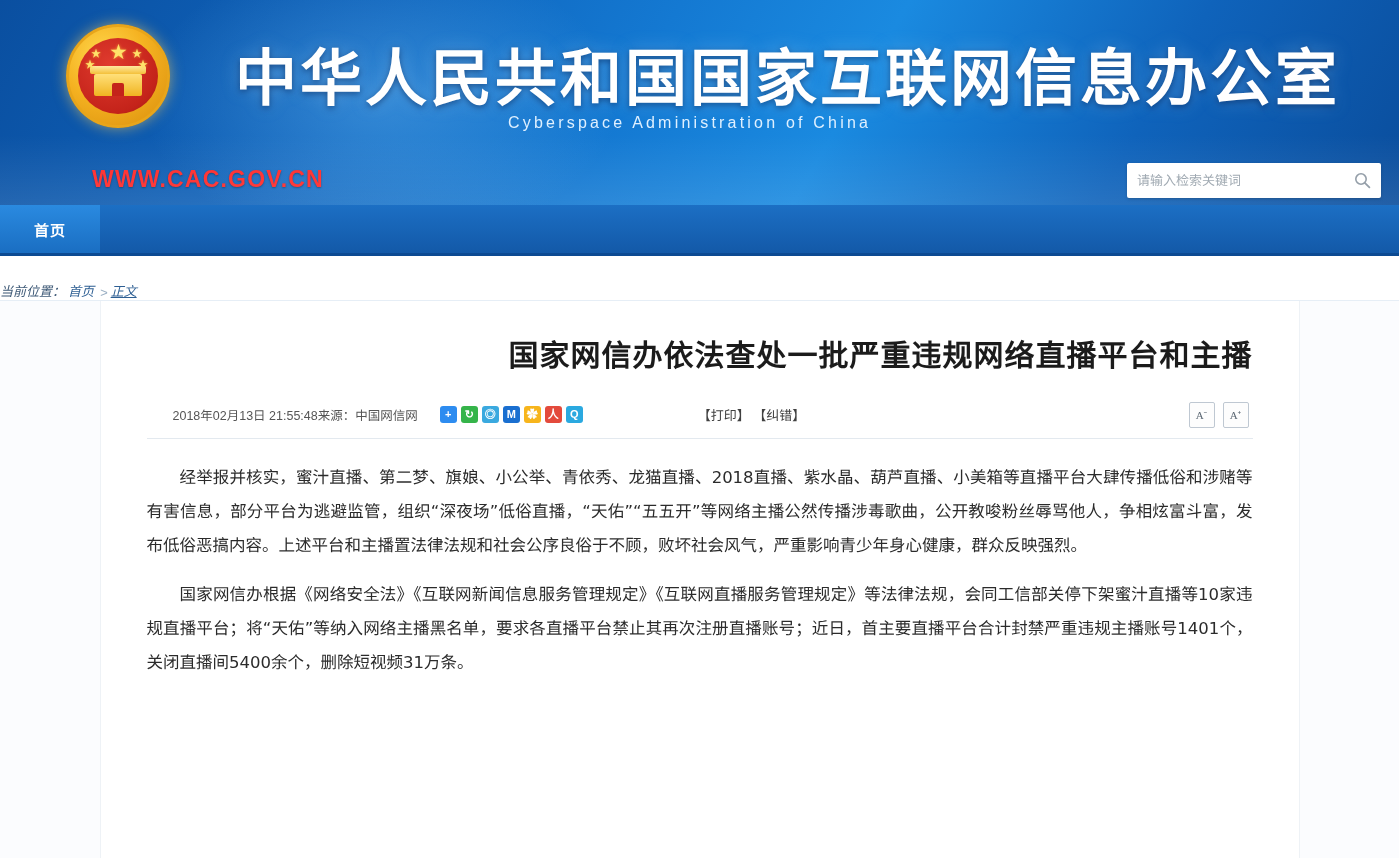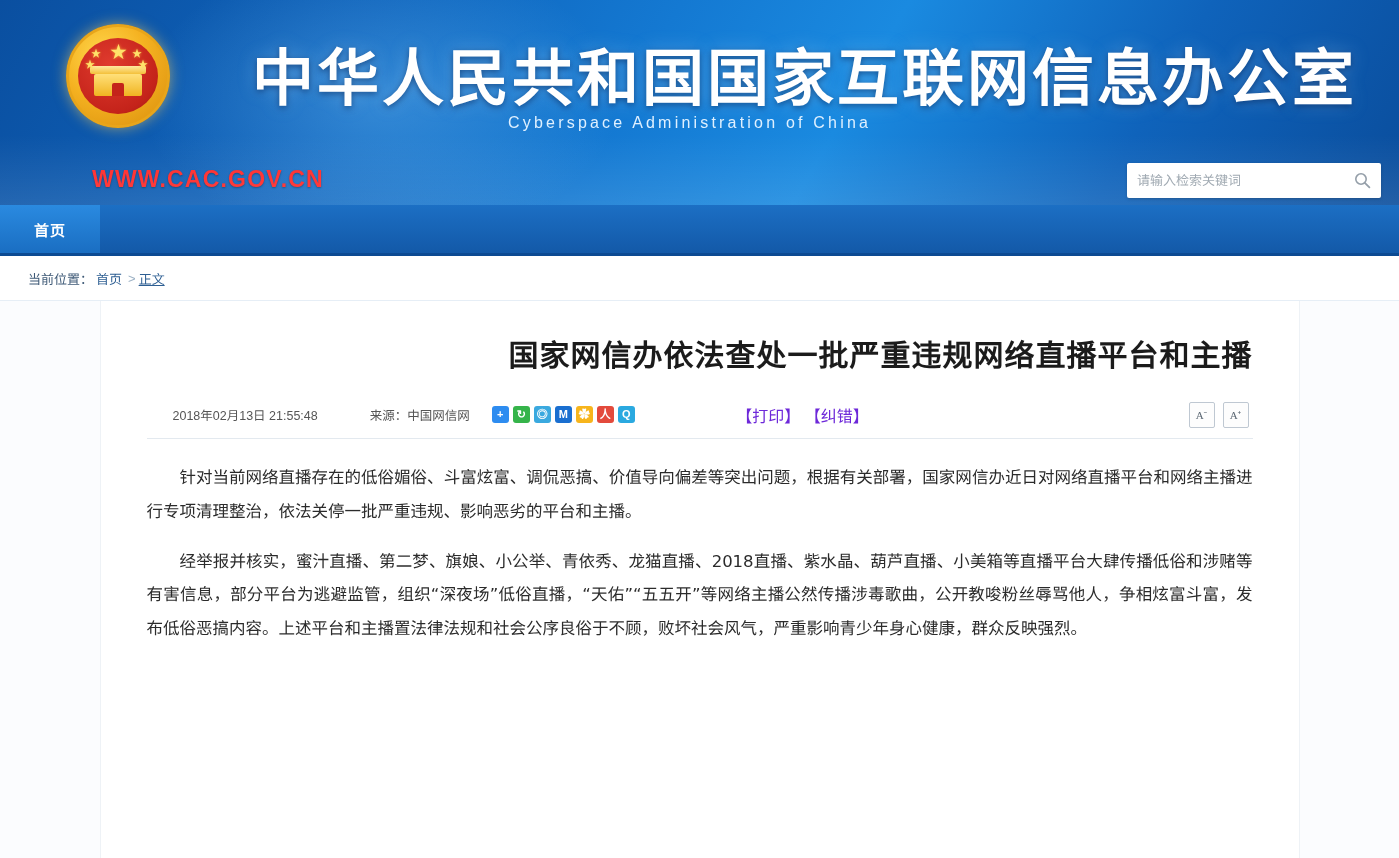--- a/index.html
+++ b/index.html
@@ -96,21 +96,21 @@
     text-shadow: 0 0 3px rgba(255,200,60,0.8);
   }
   .emblem .s0 { left: 52px; top: 28px; font-size: 17px; }
   .emblem .s1 { left: 33px; top: 33px; font-size: 10px; }
   .emblem .s2 { left: 27px; top: 44px; font-size: 10px; }
   .emblem .s3 { left: 74px; top: 33px; font-size: 10px; }
   .emblem .s4 { left: 80px; top: 44px; font-size: 10px; }
 
   .title-cn {
     position: absolute;
-    left: 252px;
+    left: 235px;
     top: 28px;
     font-size: 62px;
     font-weight: bold;
     letter-spacing: 3px;
     color: #ffffff;
     text-shadow: 0 2px 6px rgba(0,30,80,0.55), 0 0 18px rgba(170,220,255,0.35);
     font-family: "DejaVu Sans", "Liberation Sans", sans-serif;
     white-space: nowrap;
   }
   .title-en {
@@ -208,25 +208,25 @@
     cursor: pointer;
     white-space: nowrap;
     text-shadow: 0 1px 1px rgba(0,0,0,0.25);
   }
 
   
   .crumb-bar {
     height: 44px;
     background: #ffffff;
     display: flex;
-    align-items: center;
-    padding-left: 28px;
+    align-items: flex-end;
     font-size: 13px;
     color: #3f5a77;
     border-bottom: 1px solid #e6eef6;
+    font-style: italic;
   }
   .crumb-bar a {
     color: #2e5f93;
     text-decoration: none;
     margin: 0 3px;
   }
   .crumb-bar .sep { color: #9bb0c4; margin: 0 3px; }
   .crumb-bar .current { color: #2e5f93; text-decoration: underline; }
 
   
@@ -258,21 +258,21 @@
   .meta-row {
     margin-top: 28px;
     display: flex;
     align-items: center;
     position: relative;
     font-size: 12.5px;
     color: #555;
     padding-bottom: 10px;
   }
   .meta-date { margin-left: 26px; }
-  .meta-source { margin-left: 52px; }
+  .meta-source { }
   .share-icons {
     display: flex;
     align-items: center;
     gap: 4px;
     margin-left: 22px;
   }
   .share-ic {
     width: 17px;
     height: 17px;
     border-radius: 3px;
@@ -283,23 +283,23 @@
     color: #fff;
     font-weight: bold;
     cursor: pointer;
     line-height: 1;
     font-family: "Liberation Sans", sans-serif;
   }
   .meta-tools {
     position: absolute;
     left: 50%;
     transform: translateX(-50%);
-    margin-left: 103px;
-    font-size: 16px;
-    color: #6d28d9;
+    margin-left: 52px;
+    font-size: 13px;
+    color: #404040;
     white-space: nowrap;
   }
   .meta-tools span { cursor: pointer; }
   .font-btns {
     position: absolute;
     right: 4px;
     display: flex;
     gap: 8px;
   }
   .font-btn {
@@ -401,18 +401,18 @@
 
       <span class="font-btns">
         <span class="font-btn">A⁻</span>
         <span class="font-btn">A⁺</span>
       </span>
     </div>
 
     <div class="hr"></div>
 
     <div class="article-body">
-      <p>针对当前网络直播存在的低俗媚俗、斗富炫富、调侃恶搞、价值导向偏差等突出问题，根据有关部署，国家网信办近日对网络直播平台和网络主播进行专项清理整治，依法关停一批严重违规、影响恶劣的平台和主播。</p>
       <p>经举报并核实，蜜汁直播、第二梦、旗娘、小公举、青依秀、龙猫直播、2018直播、紫水晶、葫芦直播、小美箱等直播平台大肆传播低俗和涉赌等有害信息，部分平台为逃避监管，组织“深夜场”低俗直播，“天佑”“五五开”等网络主播公然传播涉毒歌曲，公开教唆粉丝辱骂他人，争相炫富斗富，发布低俗恶搞内容。上述平台和主播置法律法规和社会公序良俗于不顾，败坏社会风气，严重影响青少年身心健康，群众反映强烈。</p>
+      <p>国家网信办根据《网络安全法》《互联网新闻信息服务管理规定》《互联网直播服务管理规定》等法律法规，会同工信部关停下架蜜汁直播等10家违规直播平台；将“天佑”等纳入网络主播黑名单，要求各直播平台禁止其再次注册直播账号；近日，首主要直播平台合计封禁严重违规主播账号1401个，关闭直播间5400余个，删除短视频31万条。</p>
     </div>
 
   </div>
 </div>
 
 </body></html>

